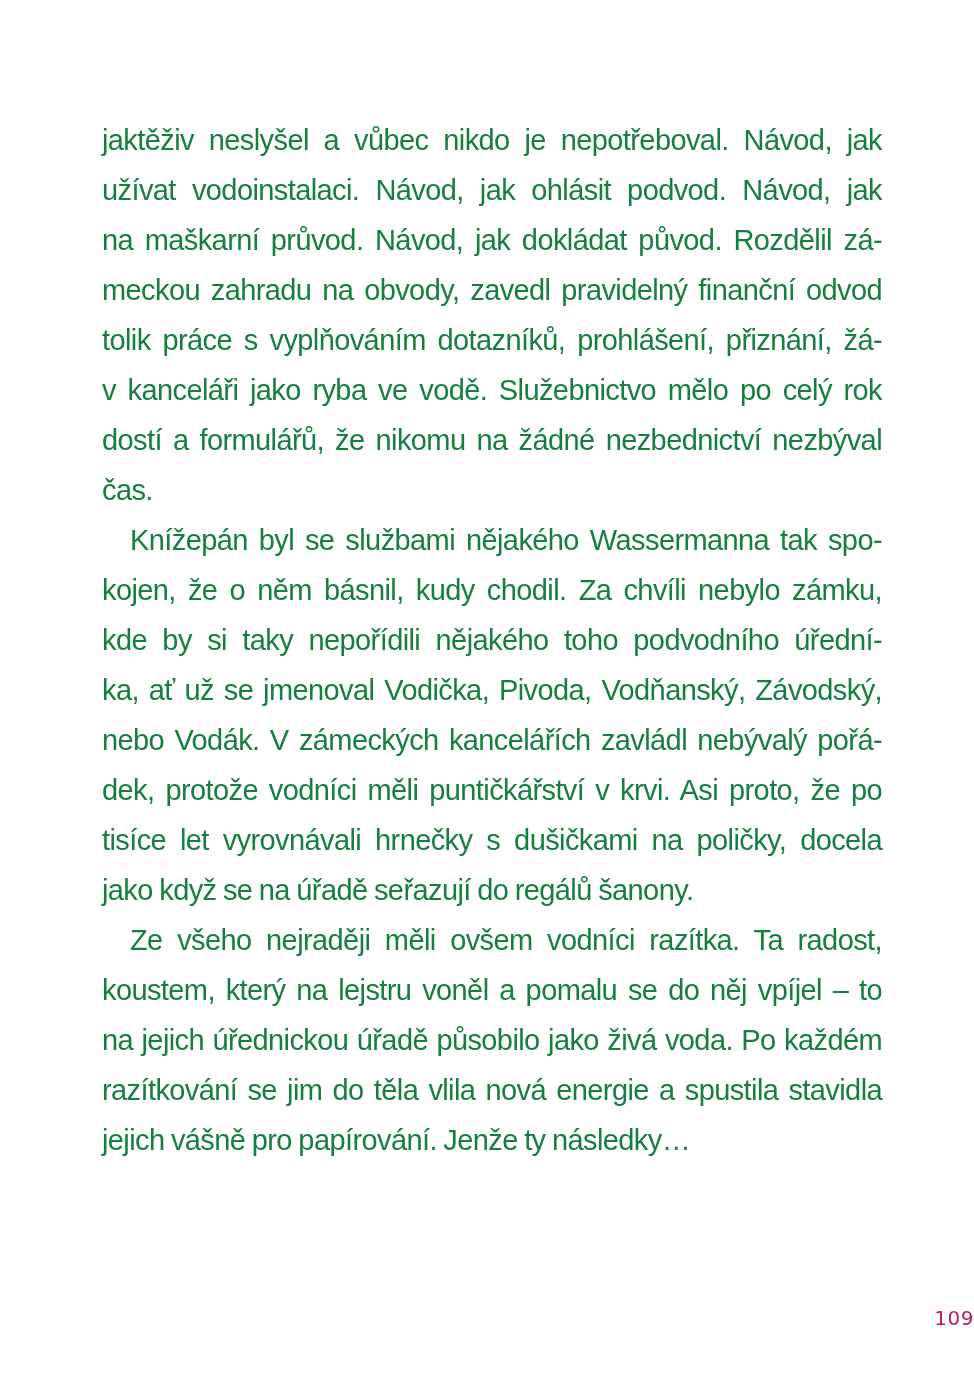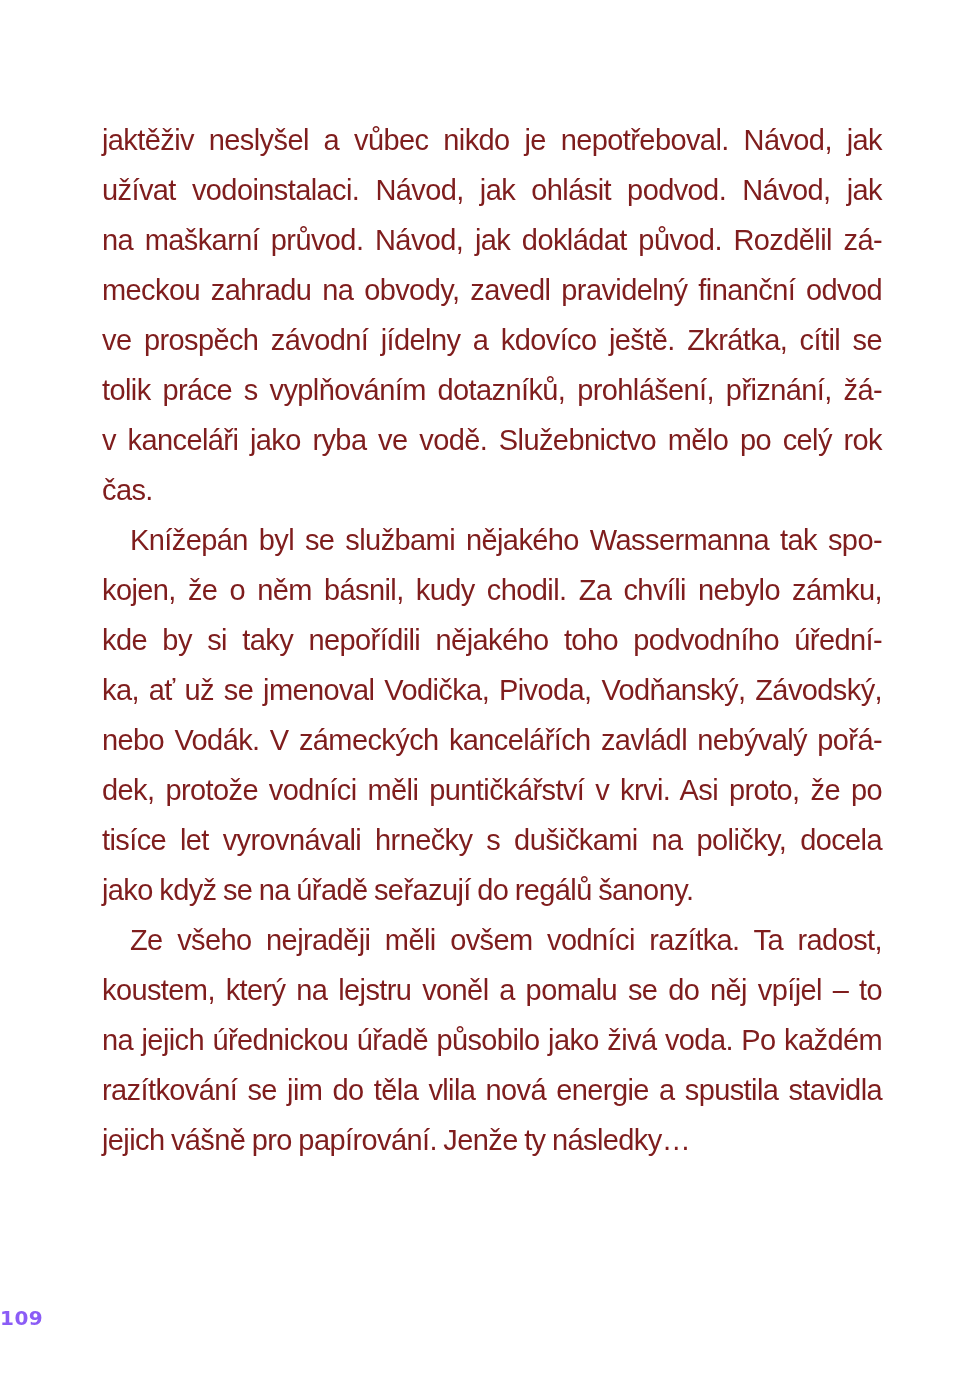--- a/index.html
+++ b/index.html
@@ -21,21 +21,21 @@
       height: 1388px;
       background: #ffffff;
     }
     .text-block {
       position: absolute;
       left: 102px;
       top: 115px;
       width: 780px;
       font-family: "Liberation Sans", sans-serif;
       font-size: 29px;
-      color: #7f1d1d;
+      color: #15803d;
       letter-spacing: -0.6px;
       word-spacing: -1px;
     }
     .line {
       height: 50px;
       line-height: 50px;
       white-space: nowrap;
       display: block;
       text-align: justify;
       text-align-last: justify;
@@ -44,42 +44,42 @@
       text-align-last: left;
     }
     .line.indent {
       padding-left: 28px;
     }
     .page-number {
       position: absolute;
       left: 0;
       width: 974px;
       top: 1306px;
-      text-align: left;
+      text-align: right;
       font-family: "DejaVu Sans", sans-serif;
       font-size: 20px;
-      font-weight: 700;
-      color: #8b5cf6;
+      font-weight: 400;
+      color: #be185d;
       letter-spacing: 0.5px;
     }
   </style>
 </head>
 <body>
 
 <div class="page">
   <div class="text-block">
 
     <div>
       <span class="line">jaktěživ neslyšel a vůbec nikdo je nepotřeboval. Návod, jak</span>
       <span class="line">užívat vodoinstalaci. Návod, jak ohlásit podvod. Návod, jak</span>
       <span class="line">na maškarní průvod. Návod, jak dokládat původ. Rozdělil zá-</span>
       <span class="line">meckou zahradu na obvody, zavedl pravidelný finanční odvod</span>
-      <span class="line">ve prospěch závodní jídelny a kdovíco ještě. Zkrátka, cítil se</span>
       <span class="line">tolik práce s vyplňováním dotazníků, prohlášení, přiznání, žá-</span>
       <span class="line">v kanceláři jako ryba ve vodě. Služebnictvo mělo po celý rok</span>
+      <span class="line">dostí a formulářů, že nikomu na žádné nezbednictví nezbýval</span>
       <span class="line last">čas.</span>
     </div>
 
     <div>
       <span class="line indent">Knížepán byl se službami nějakého Wassermanna tak spo-</span>
       <span class="line">kojen, že o něm básnil, kudy chodil. Za chvíli nebylo zámku,</span>
       <span class="line">kde by si taky nepořídili nějakého toho podvodního úřední-</span>
       <span class="line">ka, ať už se jmenoval Vodička, Pivoda, Vodňanský, Závodský,</span>
       <span class="line">nebo Vodák. V zámeckých kancelářích zavládl nebývalý pořá-</span>
       <span class="line">dek, protože vodníci měli puntičkářství v krvi. Asi proto, že po</span>

